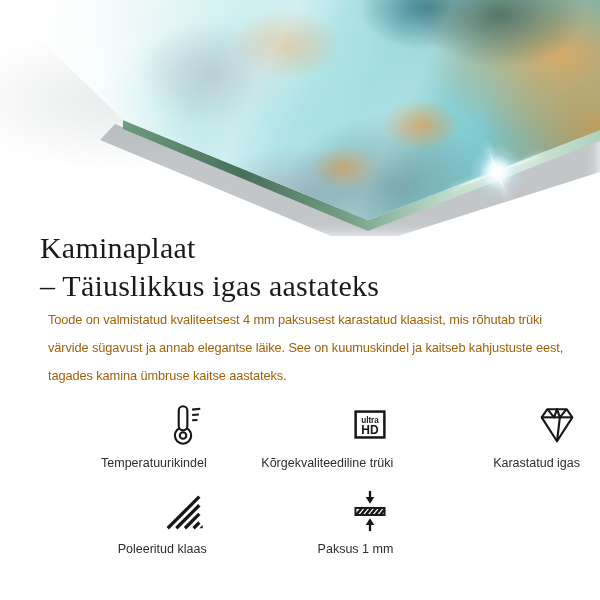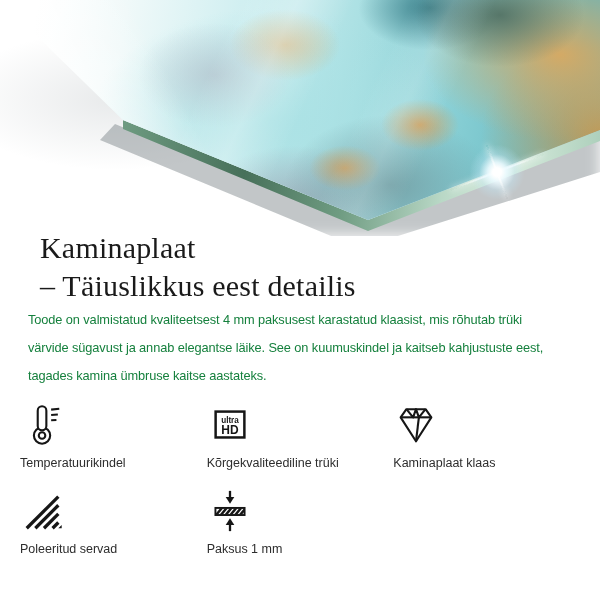--- a/index.html
+++ b/index.html
@@ -71,30 +71,30 @@
     background: radial-gradient(circle, #ffffff 0 10%, rgba(235,250,255,0.9) 22%, rgba(195,233,248,0.35) 42%, rgba(195,233,248,0) 65%);
   }
 
   
   .title {
     position:absolute; left:40px; top:229px;
     font-family:"Liberation Serif", serif; font-weight:400;
     font-size:30px; line-height:37.5px; color:#1a1a1a; letter-spacing:0.2px;
   }
   .desc {
-    position:absolute; left:28px; top:306px; width:538px;
-    font-size:12.8px; line-height:28px; color:#15803d; letter-spacing:-0.1px;
+    position:absolute; left:48px; top:306px; width:538px;
+    font-size:12.8px; line-height:28px; color:#a16207; letter-spacing:-0.1px;
   }
 
   
   .features {
     position:absolute; left:20px; top:402px; width:560px;
     display:grid; grid-template-columns:1fr 1fr 1fr; row-gap:17px;
   }
-  .feature { display:flex; flex-direction:column; align-items:flex-start; }
+  .feature { display:flex; flex-direction:column; align-items:flex-end; }
   .feature svg { display:block; }
   .feature-label { margin-top:8px; font-size:12.5px; line-height:15px; color:#2d2d2d; text-align:center; }
 </style>
 </head>
 <body>
 
 <div class="page">
 
   <div class="hero">
     <div class="plate-ambient"></div>
@@ -102,21 +102,21 @@
     <div class="plate-edge"></div>
     <div class="plate-face"></div>
     <div class="plate-gloss"></div>
     <div class="sparkle">
       <div class="sparkle-core"></div>
     </div>
   </div>
 
   <h1 class="title" style="margin:0;">
     <span>Kaminaplaat</span><br>
-    <span>– Täiuslikkus eest detailis</span>
+    <span>– Täiuslikkus igas aastateks</span>
   </h1>
 
   <p class="desc" style="margin:0;">Toode on valmistatud kvaliteetsest 4 mm paksusest karastatud klaasist, mis rõhutab trüki värvide sügavust ja annab elegantse läike. See on kuumuskindel ja kaitseb kahjustuste eest, tagades kamina ümbruse kaitse aastateks.</p>
 
   <div class="features">
 
     <div class="feature">
       <svg width="46" height="46" viewBox="0 0 48 48" fill="none" stroke="#161616" stroke-width="2.2">
         <circle cx="23" cy="35" r="8.5"></circle>
         <rect x="18.5" y="4.5" width="9" height="25" rx="4.5" fill="#ffffff"></rect>
@@ -138,32 +138,32 @@
     </div>
 
 
     <div class="feature">
       <svg width="46" height="46" viewBox="0 0 48 48" fill="none" stroke="#161616" stroke-width="2.2" stroke-linejoin="round">
         <path d="M14,7.5 L34,7.5 L40,16 L24,41 L8,16 Z"></path>
         <path d="M8,16 L40,16"></path>
         <path d="M14,7.5 L21,16 L24,7.5 L27,16 L34,7.5"></path>
         <path d="M24,41 L27,16"></path>
       </svg>
-      <div class="feature-label">Kaminaplaat klaas</div>
+      <div class="feature-label">Karastatud igas</div>
     </div>
 
     <div class="feature">
       <svg width="46" height="46" viewBox="0 0 48 48" fill="none" stroke="#161616" stroke-width="3.4">
         <line x1="7" y1="42" x2="40" y2="9"></line>
         <line x1="16" y1="42" x2="40" y2="18"></line>
         <line x1="25" y1="42" x2="40" y2="27"></line>
         <line x1="34" y1="42" x2="40" y2="36"></line>
         <polygon points="40,42 43.5,42 43.5,38.5" fill="#161616" stroke="none"></polygon>
       </svg>
-      <div class="feature-label">Poleeritud servad</div>
+      <div class="feature-label">Poleeritud klaas</div>
     </div>
 
     <div class="feature">
       <svg width="46" height="46" viewBox="0 0 48 48" fill="none" stroke="#161616" stroke-width="2.4">
         <defs>
           <clipPath id="barclip">
               <rect x="9" y="21" width="30" height="7"></rect>
             </clipPath>
         </defs>
         <rect x="8.8" y="20.8" width="30.4" height="7.4" stroke-width="2"></rect>

